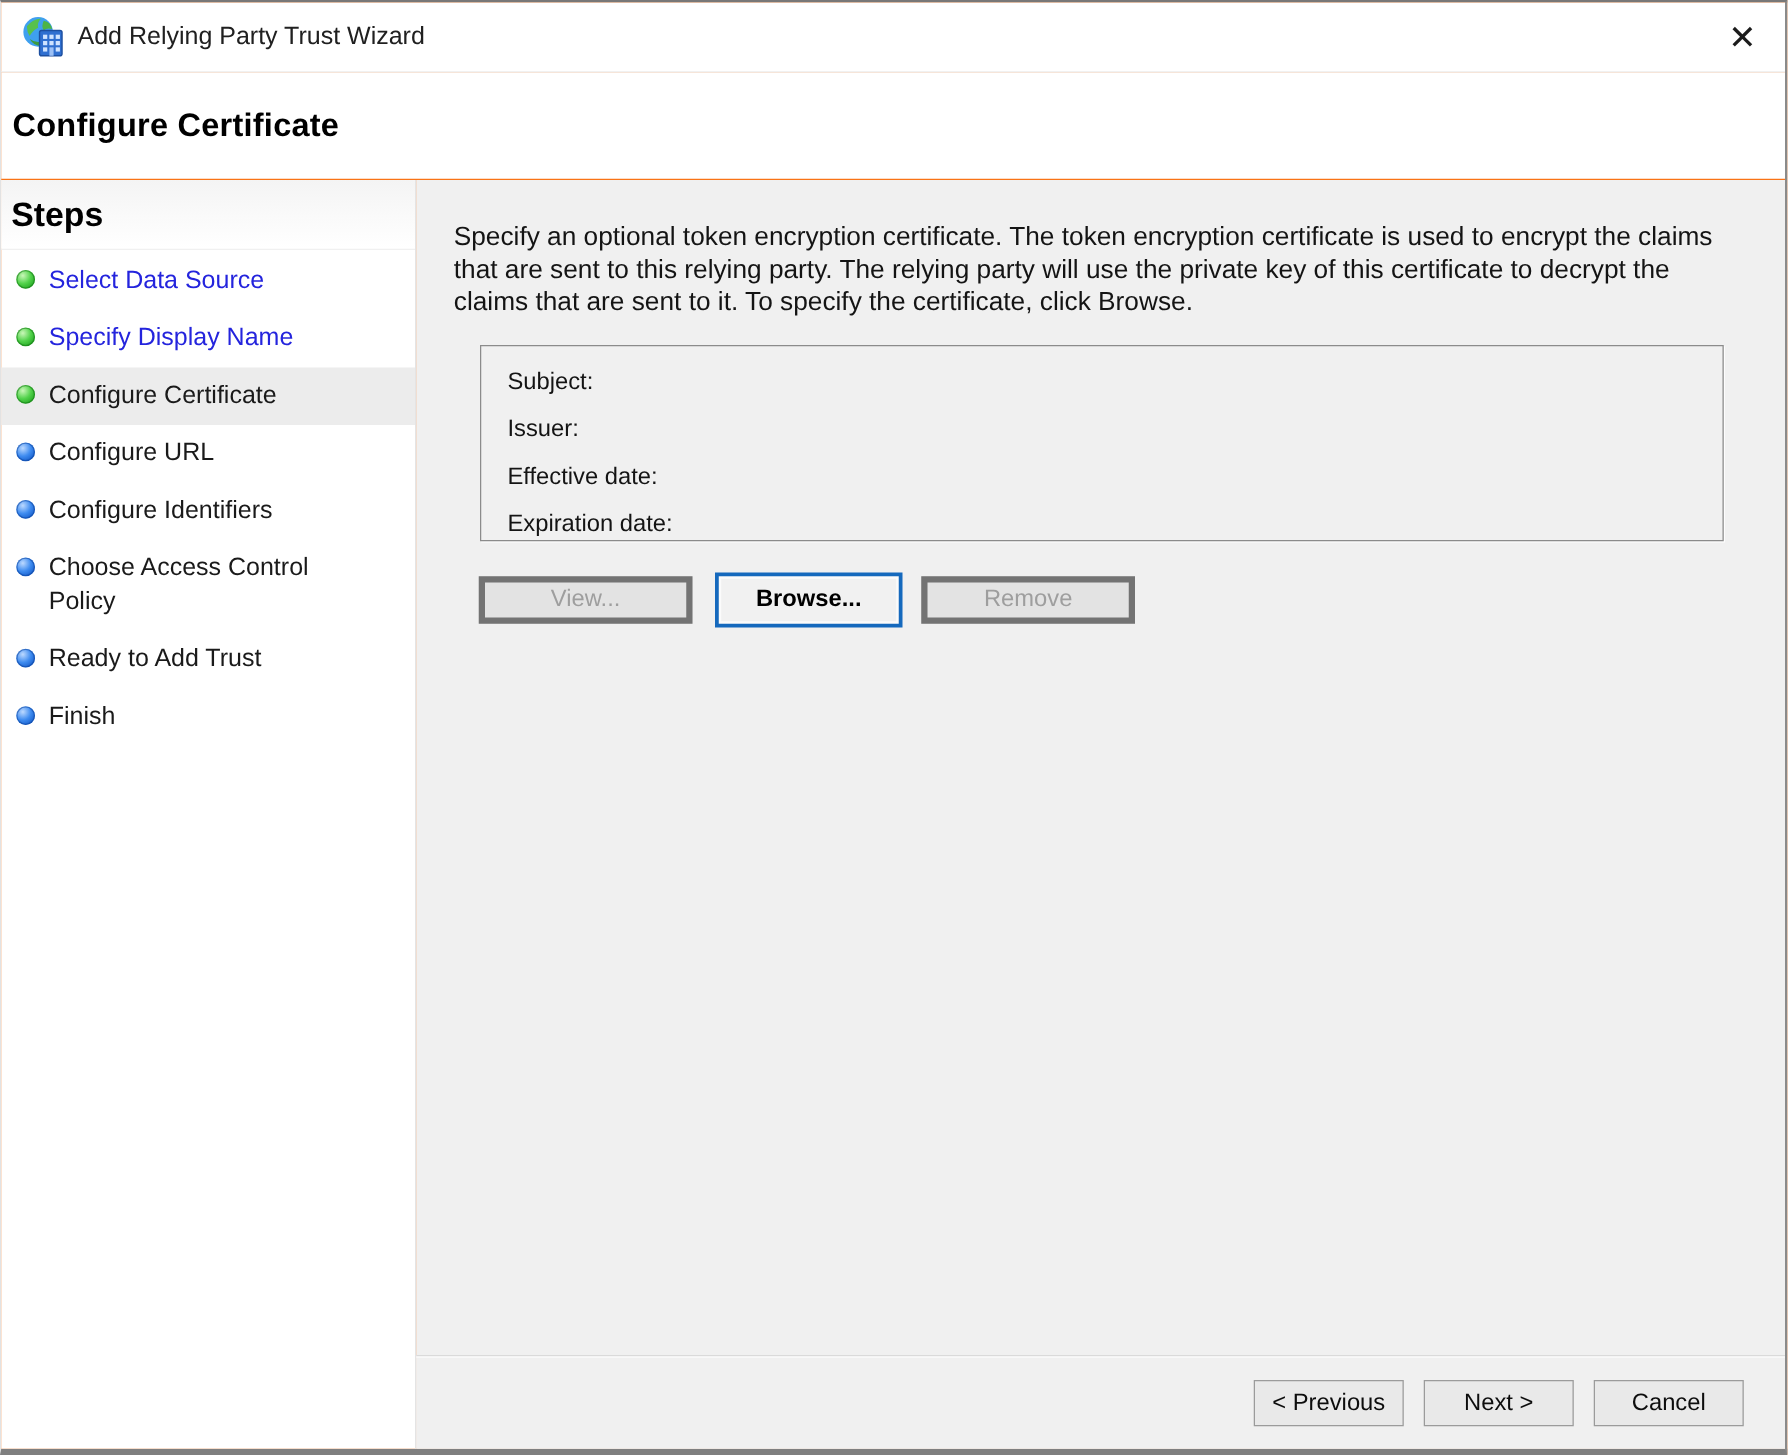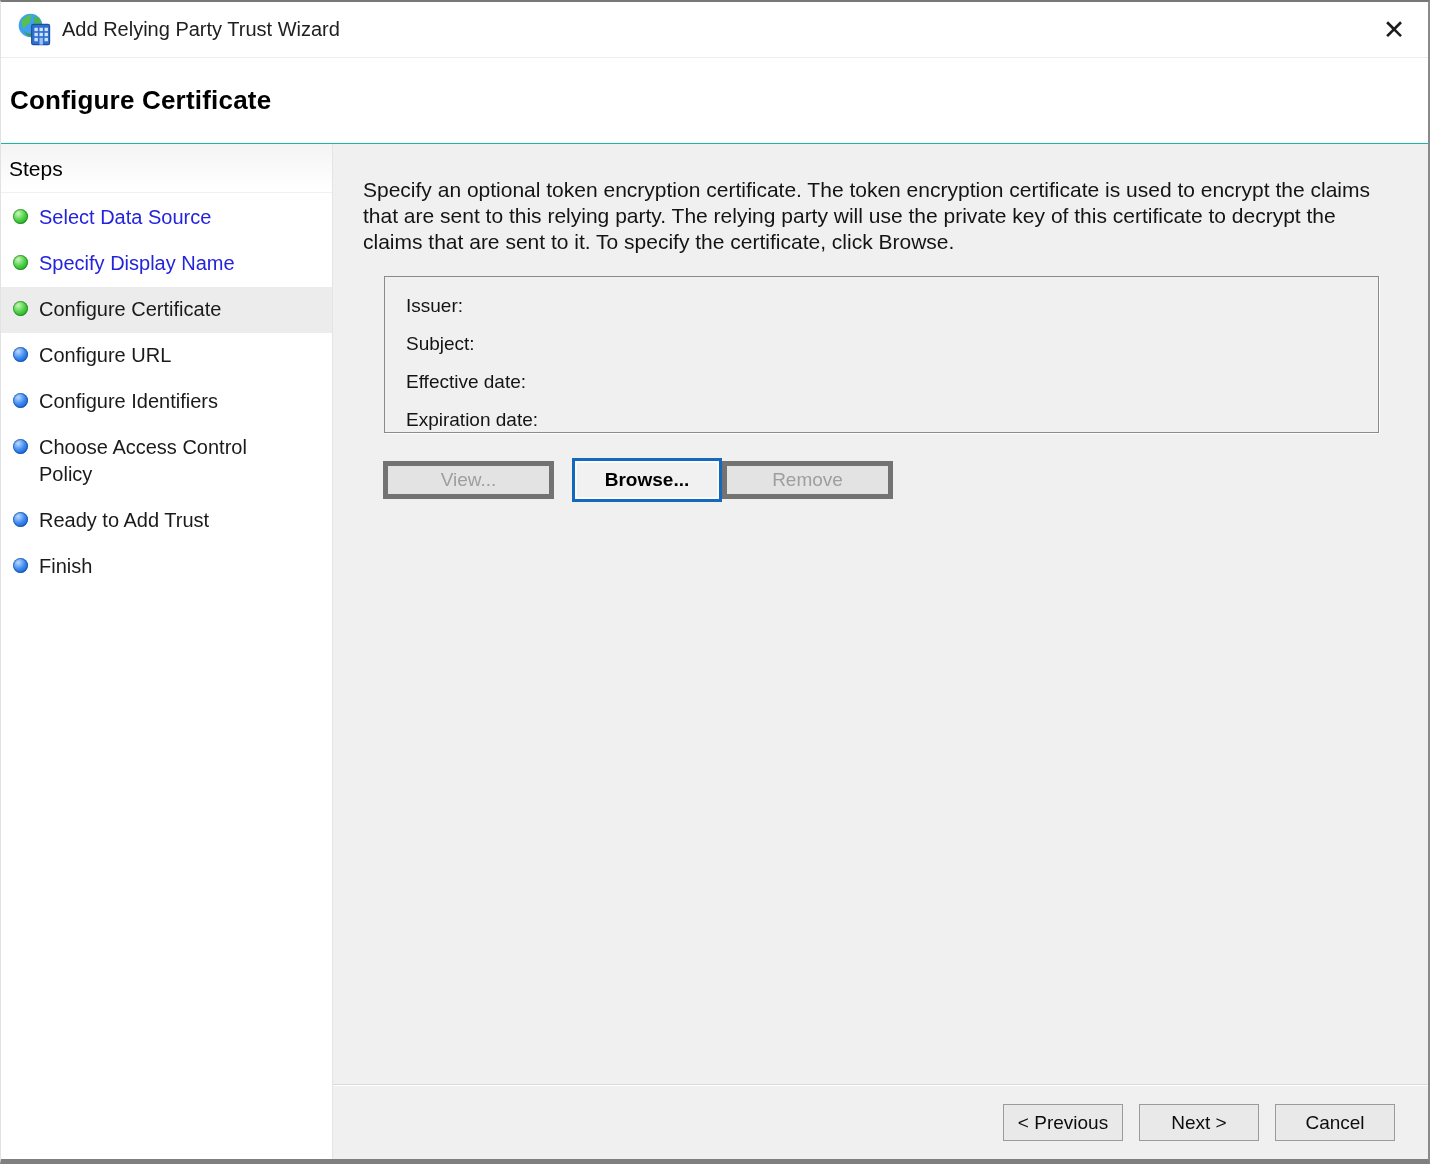--- a/index.html
+++ b/index.html
@@ -1,20 +1,20 @@
 <!DOCTYPE html>
 <html><head>
 <meta charset="utf-8">
 <style>
   * { box-sizing: border-box; margin: 0; padding: 0; }
   html, body { width: 1430px; height: 1164px; overflow: hidden; background: #fff; }
   body { font-family: "Liberation Sans", sans-serif; color: #1a1a1a; }
 
   .window {
-    position: relative; width: 1430px; height: 1164px; background: #14b8a6;
+    position: relative; width: 1430px; height: 1164px; background: #f97316;
     border-top: 2px solid #787878; border-right: 2px solid #8a8a8a;
     border-bottom: 5px solid #7f7f7f; border-left: 1px solid #e2e2e2;
   }
 
   
   .titlebar {
     height: 56px; background: #ffffff; display: flex; align-items: center;
     padding-left: 16px; border-bottom: 1px solid #ededed; position: relative;
   }
   .app-icon { width: 36px; height: 36px; flex: 0 0 auto; }
@@ -34,21 +34,21 @@
   .page-header h1 { font-size: 26px; font-weight: bold; color: #000; letter-spacing: 0.2px; }
 
   
   .content { position: absolute; top: 142px; left: 0; right: 0; bottom: 0; display: flex; }
 
   .sidebar {
     width: 332px; background: #ffffff; border-right: 1px solid #e4e4e4;
     flex: 0 0 auto; display: flex; flex-direction: column;
   }
   .steps-heading {
-    padding: 13px 8px 11px 8px; font-size: 21px; font-weight: normal; color: #000;
+    padding: 13px 8px 11px 8px; font-size: 27px; font-weight: bold; color: #000;
     background: linear-gradient(#f4f4f4, #ffffff); border-bottom: 1px solid #f0f0f0;
   }
   .steps-list { list-style: none; padding-top: 2px; }
   .step-item {
     position: relative; padding: 9px 10px 10px 38px; font-size: 20px;
     line-height: 27px; max-width: 332px;
   }
   .step-item .step-label { display: inline-block; max-width: 248px; }
   .step-item.completed { color: #2424dd; cursor: pointer; }
   .step-item.completed .step-label { color: #2424dd; }
@@ -85,21 +85,21 @@
     font-family: "Liberation Sans", sans-serif; font-size: 19px; text-align: center;
     cursor: pointer;
   }
   .btn.disabled {
     width: 171px; height: 38px; background: #e3e3e3; border: 5px solid #737373;
     color: #9e9e9e; margin-right: 18px; cursor: default;
   }
   .btn.focused-default {
     width: 150px; height: 44px; background: #f1f1f1; color: #000;
     border: 3px solid #1569bd; box-shadow: inset 0 0 0 2px #fbfbfb;
-    font-weight: bold;
+    margin-right: 15px; font-weight: bold;
   }
 
   
   .footer {
     position: absolute; left: 0; right: 0; bottom: 0; height: 75px;
     background: #f0f0f0; border-top: 1px solid #dadada;
     box-shadow: inset 0 1px 0 #ffffff;
     display: flex; justify-content: flex-end; align-items: flex-start;
     padding: 19px 33px 0 0;
   }
@@ -178,25 +178,25 @@
     <span class="step-label">Finish</span>
   </li>
         </ul>
     </div>
 
     <div class="main">
       <p class="description">Specify an optional token encryption certificate.  The token encryption certificate is used to encrypt the claims that are sent to this relying party.  The relying party will use the private key of this certificate to decrypt the claims that are sent to it.  To specify the certificate, click Browse.</p>
 
       <div class="cert-box">
         <div class="cert-row">
+          <span>Subject:</span>
+          <span></span>
+        </div>
+        <div class="cert-row">
           <span>Issuer:</span>
-          <span></span>
-        </div>
-        <div class="cert-row">
-          <span>Subject:</span>
           <span></span>
         </div>
         <div class="cert-row">
           <span>Effective date:</span>
           <span></span>
         </div>
         <div class="cert-row">
           <span>Expiration date:</span>
           <span></span>
         </div>

